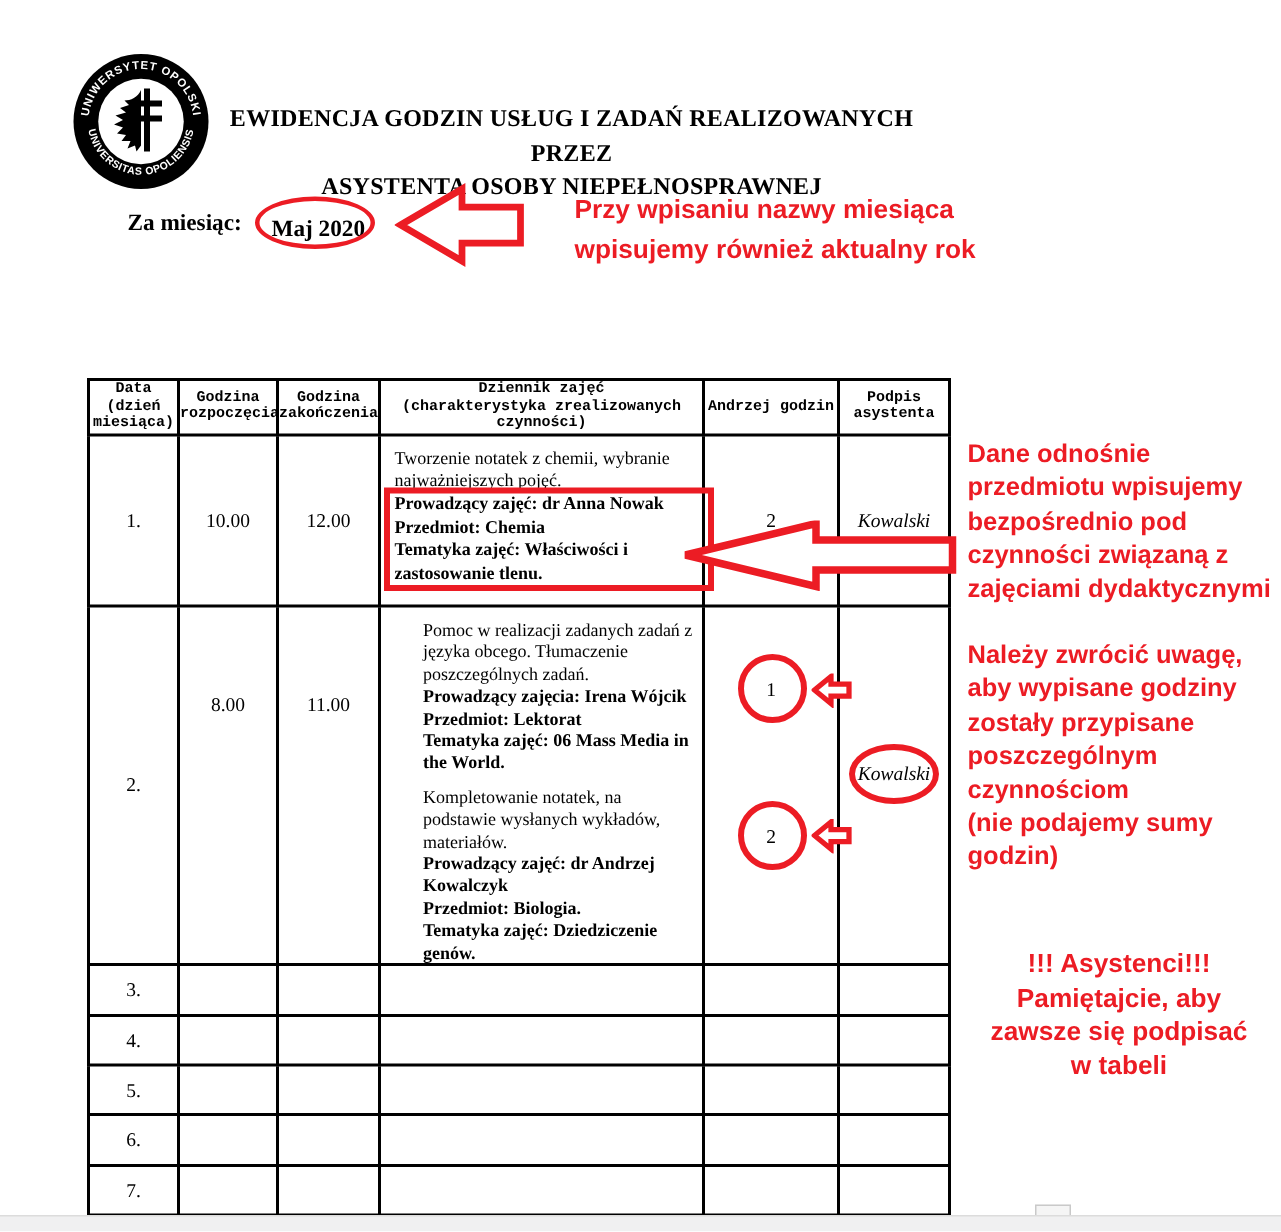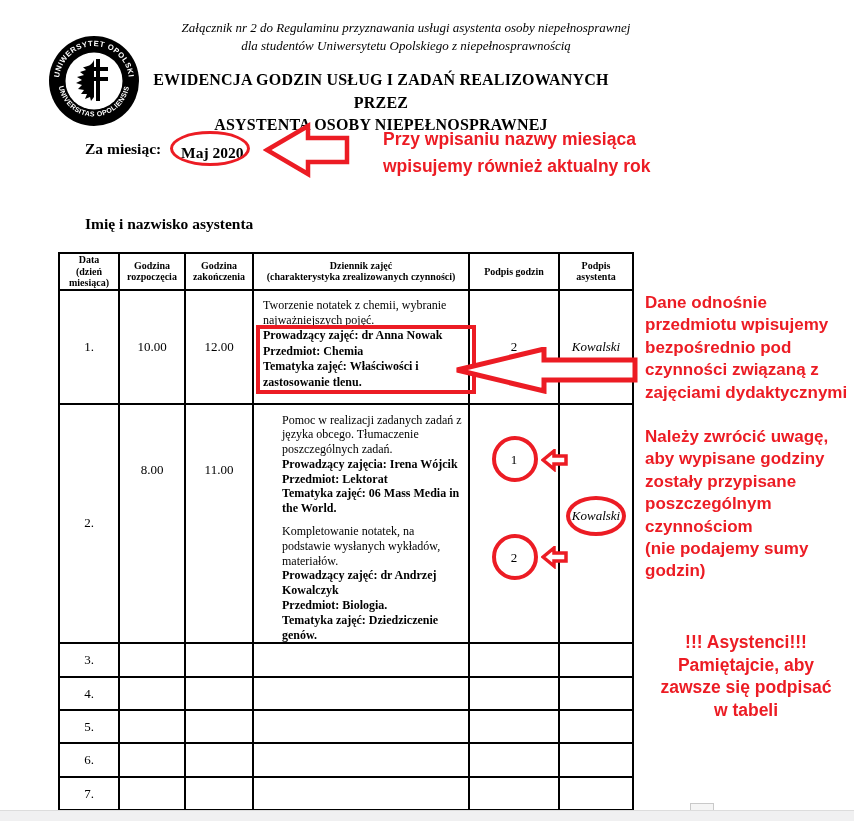--- a/index.html
+++ b/index.html
@@ -30,21 +30,21 @@
   #redbox-row1{left:256px;top:325px;width:212px;height:61px;border:4px solid #ec1c24;}
   #circle-hours-1{left:492px;top:436px;width:38px;height:38px;border:4px solid #ec1c24;}
   #circle-hours-2{left:492px;top:534px;width:38px;height:38px;border:4px solid #ec1c24;}
   #ellipse-signature{left:566px;top:496px;width:52px;height:32px;border:4px solid #ec1c24;}
   
   #table-wrap{left:58px;top:252px;width:580px;height:558px;overflow:hidden;}
   table{border-collapse:collapse;table-layout:fixed;width:574px;}
   th,td{border:2px solid #000;padding:0;overflow:hidden;vertical-align:middle;
     font-size:13px;text-align:center;}
   th{font-size:10px;font-weight:bold;line-height:11.5px;white-space:pre-line;vertical-align:middle;}
-  tr.hrow{height:36px;}
+  tr.hrow{height:36px;font-family:Liberation Mono, monospace;}
   tr.r1{height:114px;}
   tr.r2{height:221px;}
   tr.er1,tr.er4{height:34px;}
   tr.er2,tr.er3,tr.er5{height:33px;}
   tr.er6{height:30px;vertical-align:top;}
   tr.er6 td{vertical-align:top;padding-top:8px;}
   td.journal{vertical-align:top;text-align:left;padding:7px 4px 0 9px;font-size:12px;line-height:15.4px;}
   td.journal.j2{line-height:14.8px;padding-top:8px;padding-left:28px;}
   .det{font-weight:bold;white-space:pre-line;}
   .blk{margin-top:8px;}
@@ -79,29 +79,26 @@
       <textPath href="#arcBot" startOffset="50%" text-anchor="middle">UNIVERSITAS OPOLIENSIS</textPath>
     </text>
     <g>
       <path fill="#000" d="M46,25 c-2,5 -7,7 -11,7 l3,3 -6,2 4,3 -7,2 5,3 -6,3 6,2 -4,4 6,1 -3,4 6,0 -2,5 5,-2 1,4 3,-4 z"></path>
       <path fill="#000" d="M48,24 h4 v8 h8 v4 h-8 v6 h8 v4 h-8 v20 h-4 z"></path>
       <rect fill="#000" x="44" y="32" width="4" height="4"></rect>
       <rect fill="#000" x="44" y="42" width="4" height="4"></rect>
     </g>
   </svg>
 
-  <div id="attachment-note" class="abs">Załącznik nr 2 do Regulaminu przyznawania usługi asystenta  osoby niepełnosprawnej
-dla studentów Uniwersytetu Opolskiego z niepełnosprawnością</div>
   <div id="doc-title" class="abs">EWIDENCJA GODZIN USŁUG I ZADAŃ REALIZOWANYCH PRZEZ
 ASYSTENTA OSOBY NIEPEŁNOSPRAWNEJ</div>
 
   <div id="month-line" class="abs flabel">Za miesiąc:</div>
   <div id="month-value" class="abs">Maj 2020</div>
   <div id="month-ellipse" class="abs red-ellipse"></div>
-  <div id="assistant-label" class="abs flabel">Imię i nazwisko asystenta</div>
 
   <svg class="abs" style="left:263px;top:121px;" width="88" height="60" viewBox="0 0 88 60">
     <polygon points="4,29 45,5 45,17 84,17 84,41 45,41 45,53" fill="#fff" stroke="#ec1c24" stroke-width="4.5"></polygon>
   </svg>
   <div id="month-note" class="abs rednote">Przy wpisaniu nazwy miesiąca
 wpisujemy również aktualny rok</div>
 
   <div id="table-wrap" class="abs">
     <table>
       <colgroup>
@@ -116,21 +113,21 @@
           <tr class="hrow">
         <th>Data
 (dzień
 miesiąca)</th>
         <th>Godzina
 rozpoczęcia</th>
         <th>Godzina
 zakończenia</th>
         <th>Dziennik zajęć
 (charakterystyka zrealizowanych czynności)</th>
-        <th>Podpis godzin</th>
+        <th>Andrzej godzin</th>
         <th>Podpis
 asystenta</th>
       </tr>
       <tr class="r1">
         <td>1.</td>
         <td>10.00</td>
         <td>12.00</td>
         <td class="journal">
           <div>Tworzenie notatek z chemii, wybranie najważniejszych pojęć.</div>
           <div class="det">Prowadzący zajęć: dr Anna Nowak

